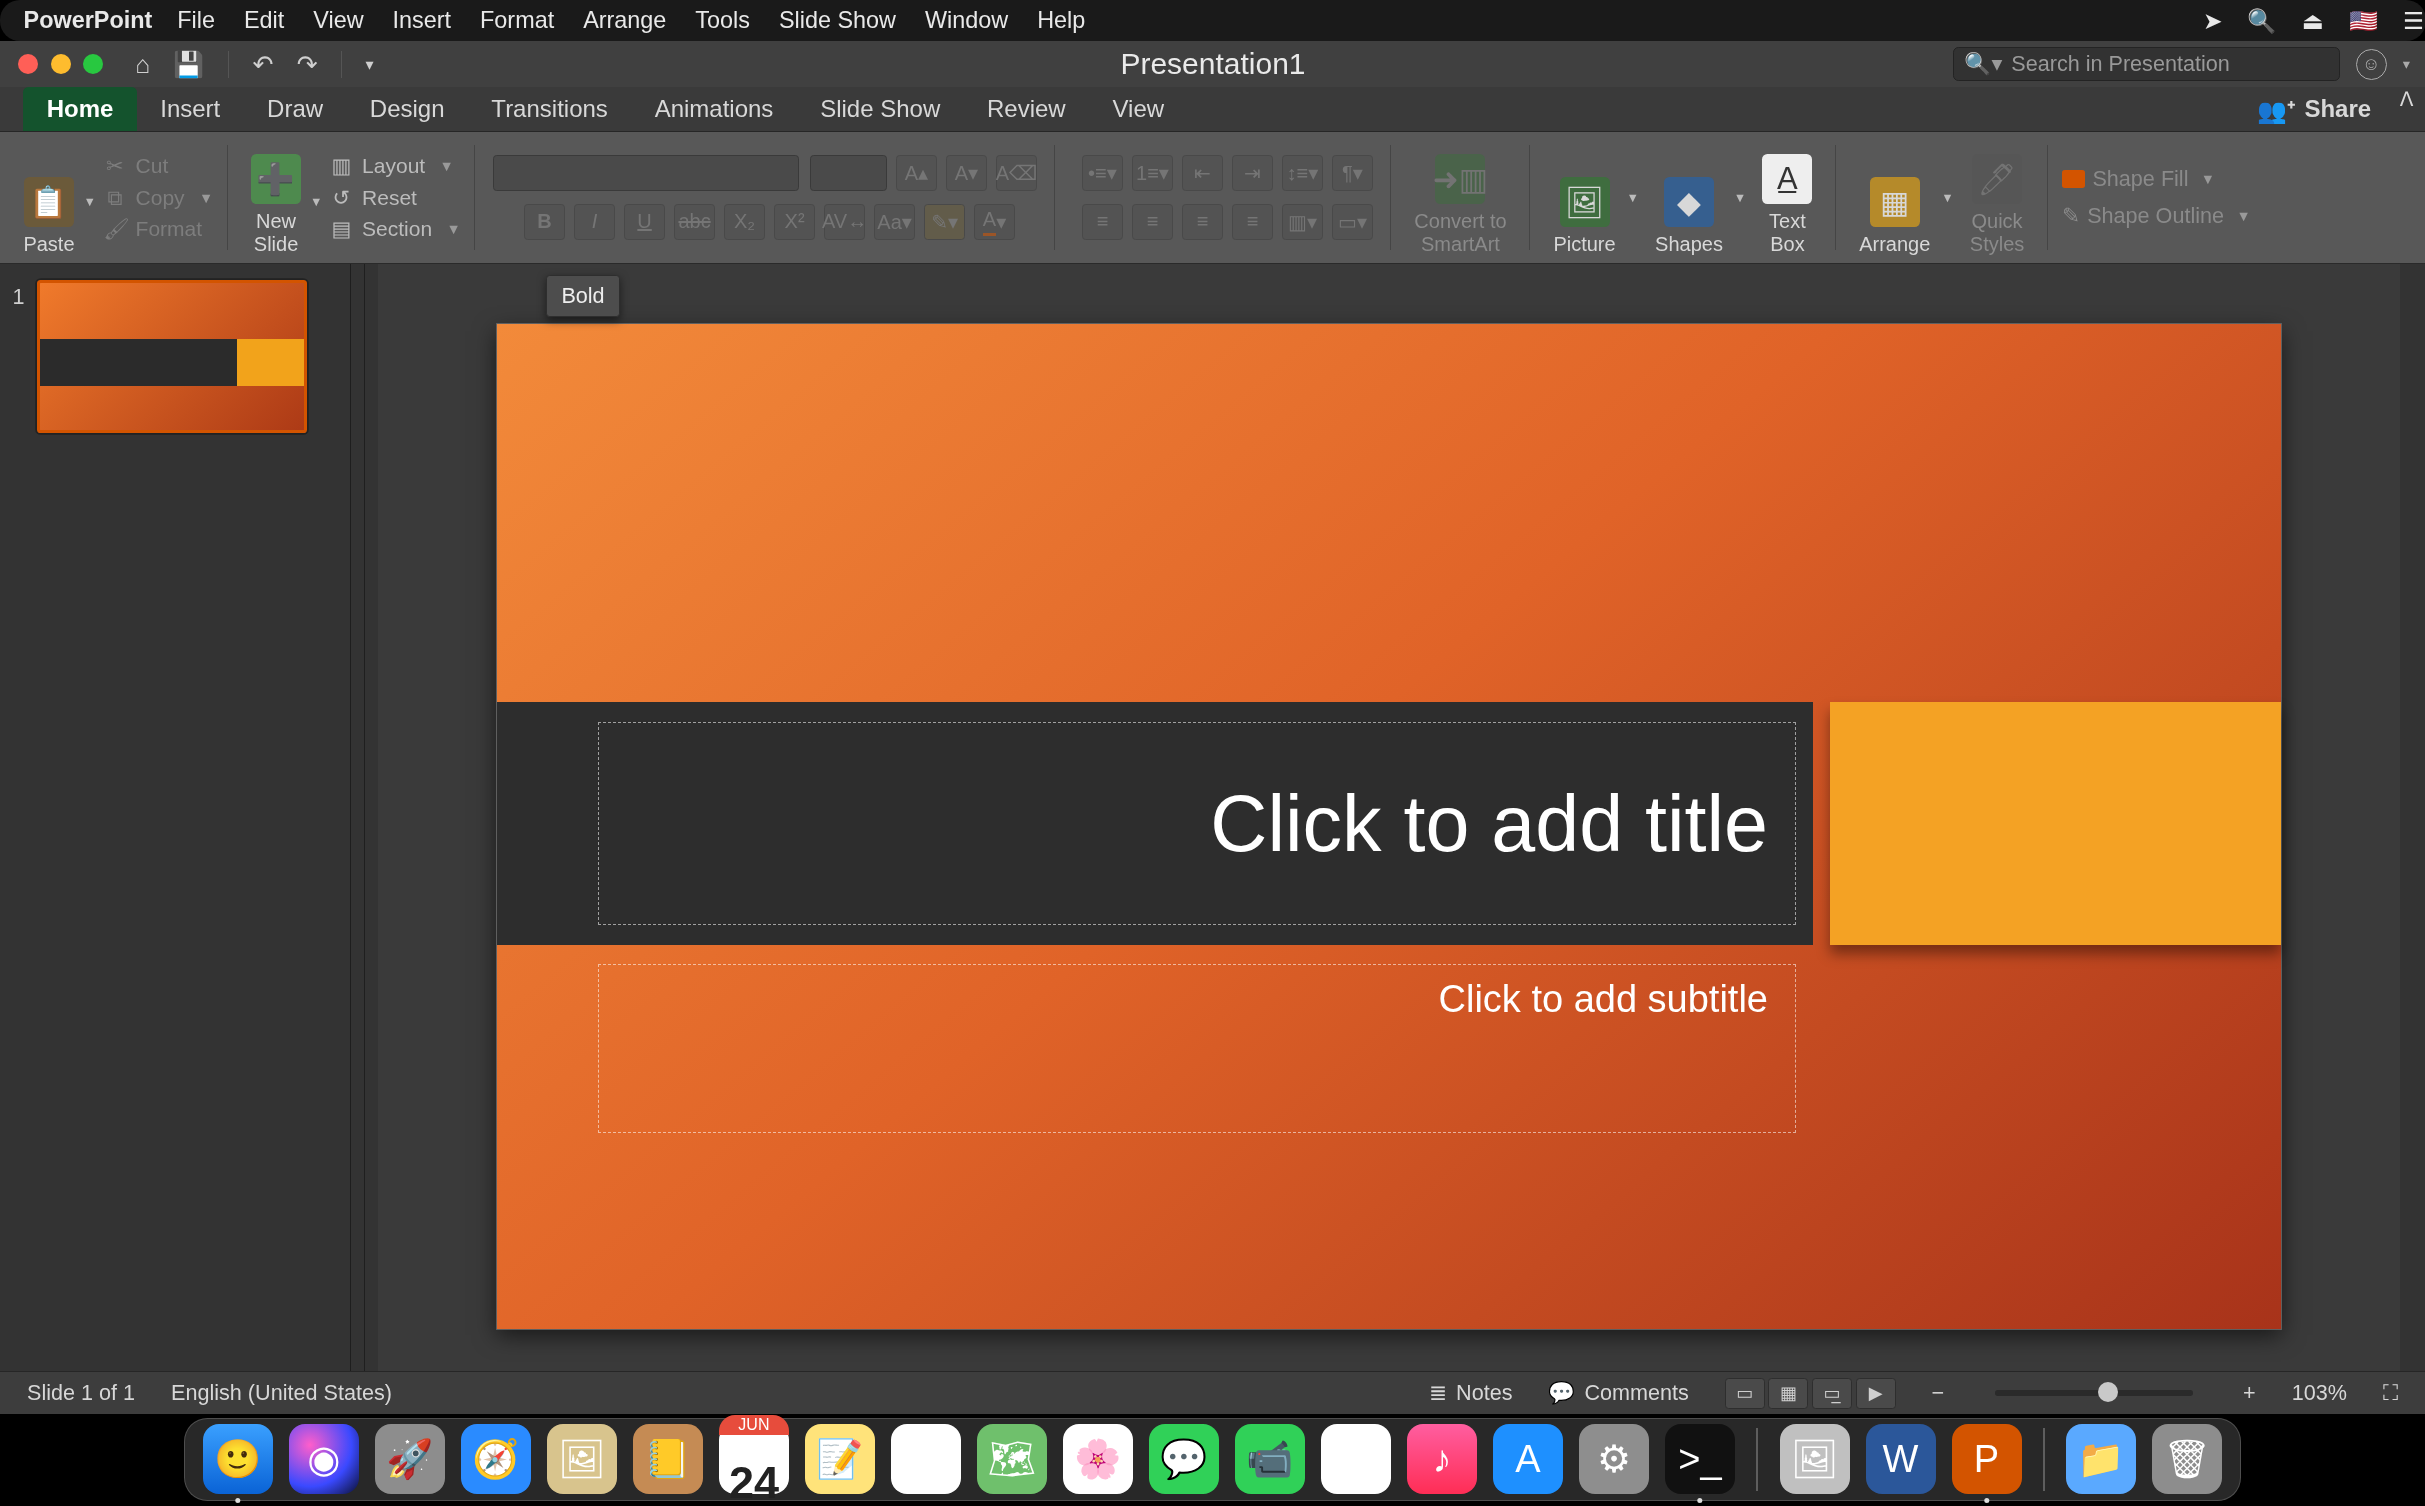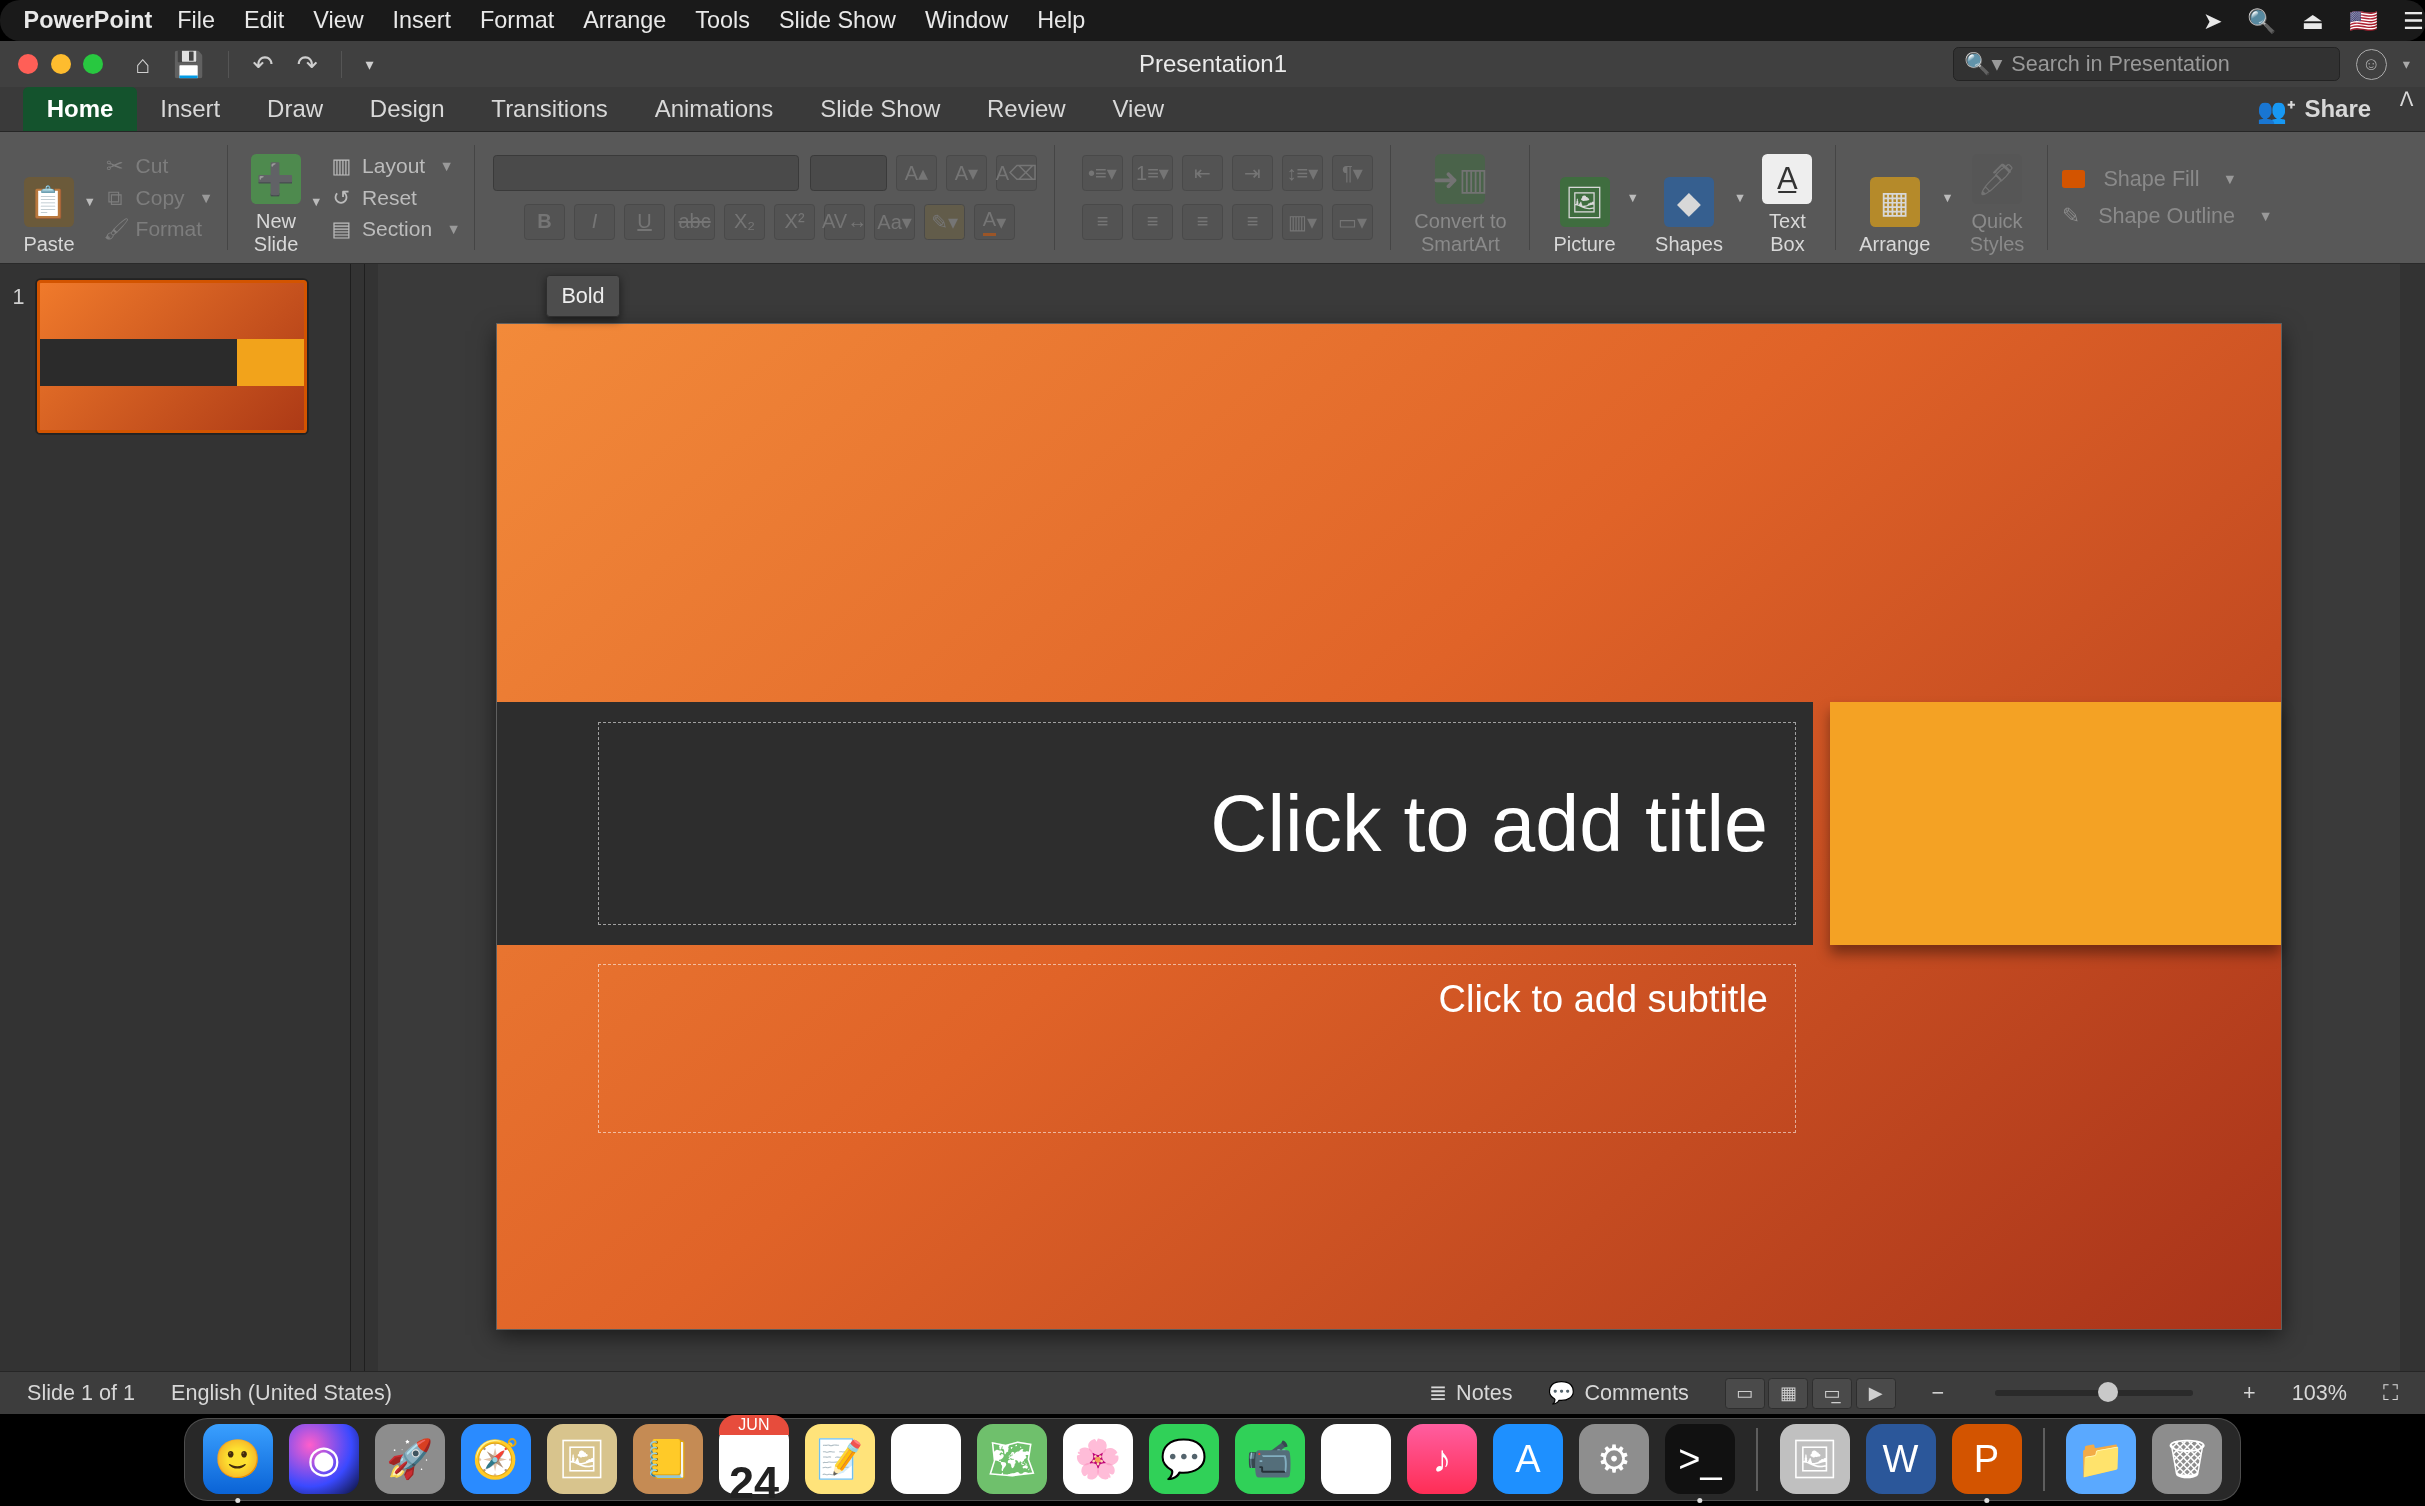--- a/index.html
+++ b/index.html
@@ -16,21 +16,21 @@
 
 .titlebar{height:46px;background:#404040;display:flex;align-items:center;position:relative;}
 .traffic{display:flex;gap:12.6px;margin-left:18px;}
 .traffic span{width:20px;height:20px;border-radius:50%;display:block;}
 .tl-red{background:#ff5f57;}
 .tl-yel{background:#febc2e;}
 .tl-grn{background:#28c840;}
 .qa{display:flex;align-items:center;gap:23.4px;margin-left:32px;color:#cfcfcf;font-size:25px;}
 .qa .sep{width:0.9px;height:27px;background:#555;}
 .qa .ico{cursor:default;}
-.doc-title{position:absolute;left:50%;transform:translateX(-50%);font-size:24px;color:#eaeaea;}
+.doc-title{position:absolute;left:50%;transform:translateX(-50%);font-size:30px;color:#eaeaea;}
 .title-right{margin-left:auto;display:flex;align-items:center;gap:16px;margin-right:16px;}
 .search-box{width:387px;height:34px;background:#323232;border:0.9px solid #232323;border-radius:5.4px;display:flex;align-items:center;padding:0 10.8px;color:#999;font-size:21.6px;gap:9px;}
 .smiley{width:31px;height:31px;border:1.8px solid #aaa;border-radius:50%;display:flex;align-items:center;justify-content:center;font-size:18px;color:#aaa;}
 
 
 .ribbon-tabs{height:45px;background:#3a3a3a;display:flex;align-items:stretch;padding-left:23.4px;font-size:24px;color:#d8d8d8;border-bottom:0.9px solid #262626;}
 .ribbon-tabs .rtab{padding:0 23.4px;display:flex;align-items:center;cursor:default;}
 .ribbon-tabs .rtab.active{background:#14532d;color:#fff;font-weight:600;border-top-left-radius:5.4px;border-top-right-radius:5.4px;}
 .ribbon-tabs .rt-spacer{flex:1;}
 .ribbon-tabs .share{display:flex;align-items:center;gap:9px;padding-right:16px;font-weight:600;}
@@ -54,21 +54,21 @@
 .tiny-drop{font-size:14.4px;margin-left:5.4px;color:#999;}
 
 .fsel{height:36px;background:#4a4a4a;border:0.9px solid #3a3a3a;border-radius:3.6px;}
 .fsel.fname{width:306px;}
 .fsel.fsize{width:77px;margin-left:10.8px;}
 .btn-sq{width:41px;height:36px;background:#4f4f4f;border:0.9px solid #3d3d3d;border-radius:3.6px;margin-left:9px;display:flex;align-items:center;justify-content:center;color:#8d8d8d;font-size:20px;}
 .btn-sq.dim{opacity:.55;}
 
 .row{display:flex;align-items:center;}
 
-.shape-line{display:flex;align-items:center;gap:18px;color:#d9d9d9;font-size:21.6px;margin:5.4px 0;cursor:default;}
+.shape-line{display:flex;align-items:center;gap:7px;color:#d9d9d9;font-size:21.6px;margin:5.4px 0;cursor:default;}
 .shape-line .sw{width:23.4px;height:18px;border-radius:2.7px;}
 .shape-line.dim{color:#8a8a8a;}
 
 
 .tooltip{position:absolute;left:546px;top:275px;background:#4d4d4d;color:#eee;font-size:21.6px;padding:7.2px 14.4px;border:0.9px solid #2e2e2e;border-radius:3.6px;box-shadow:0 3.6px 9px rgba(0,0,0,.5);z-index:50;}
 
 
 .workspace{position:absolute;left:0;right:0;top:264px;bottom:117px;display:flex;background:#2b2b2b;}
 .thumb-pane{width:351px;background:#333;border-right:0.9px solid #1e1e1e;padding:16px 12.6px;overflow:hidden;}
 .thumb-wrap{display:flex;gap:12.6px;}

